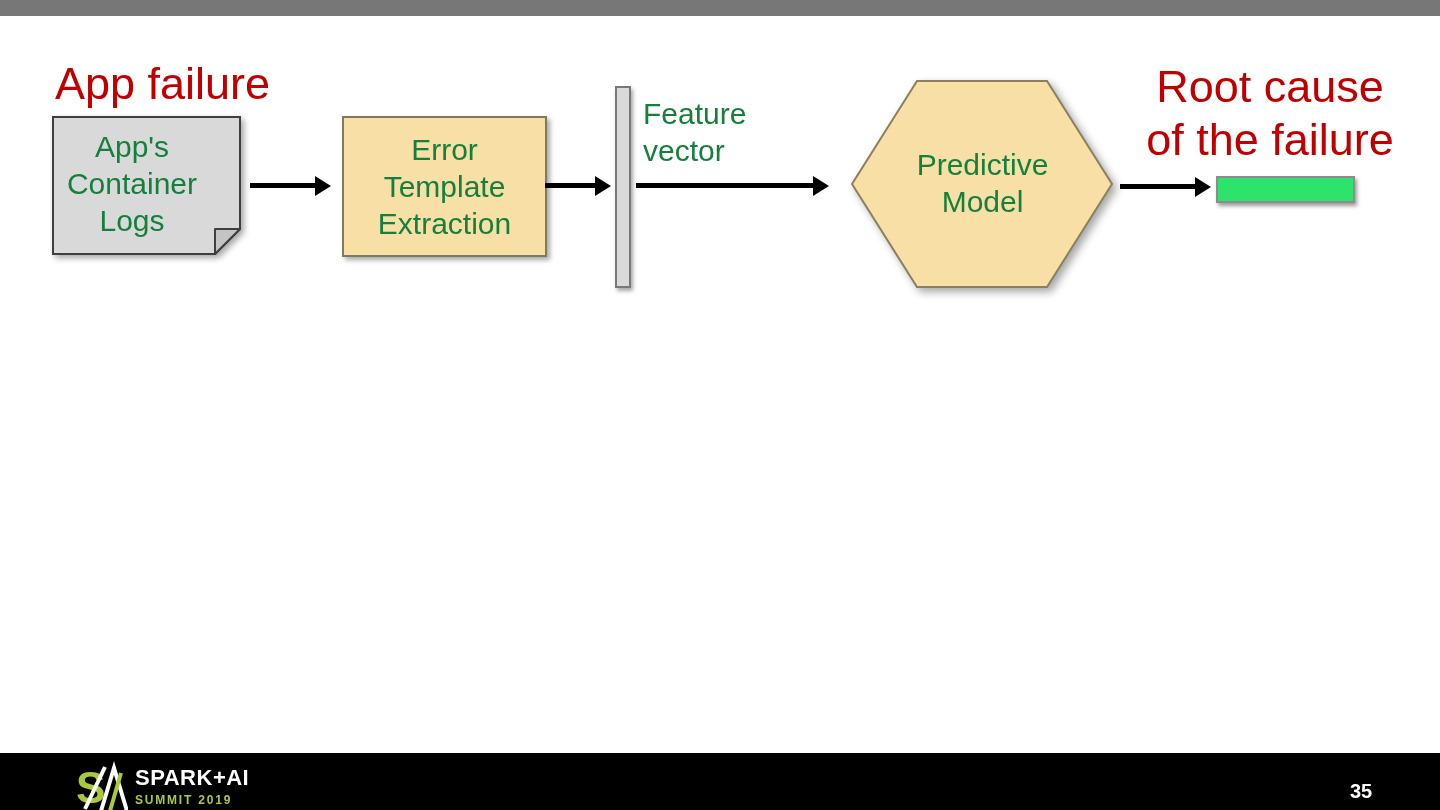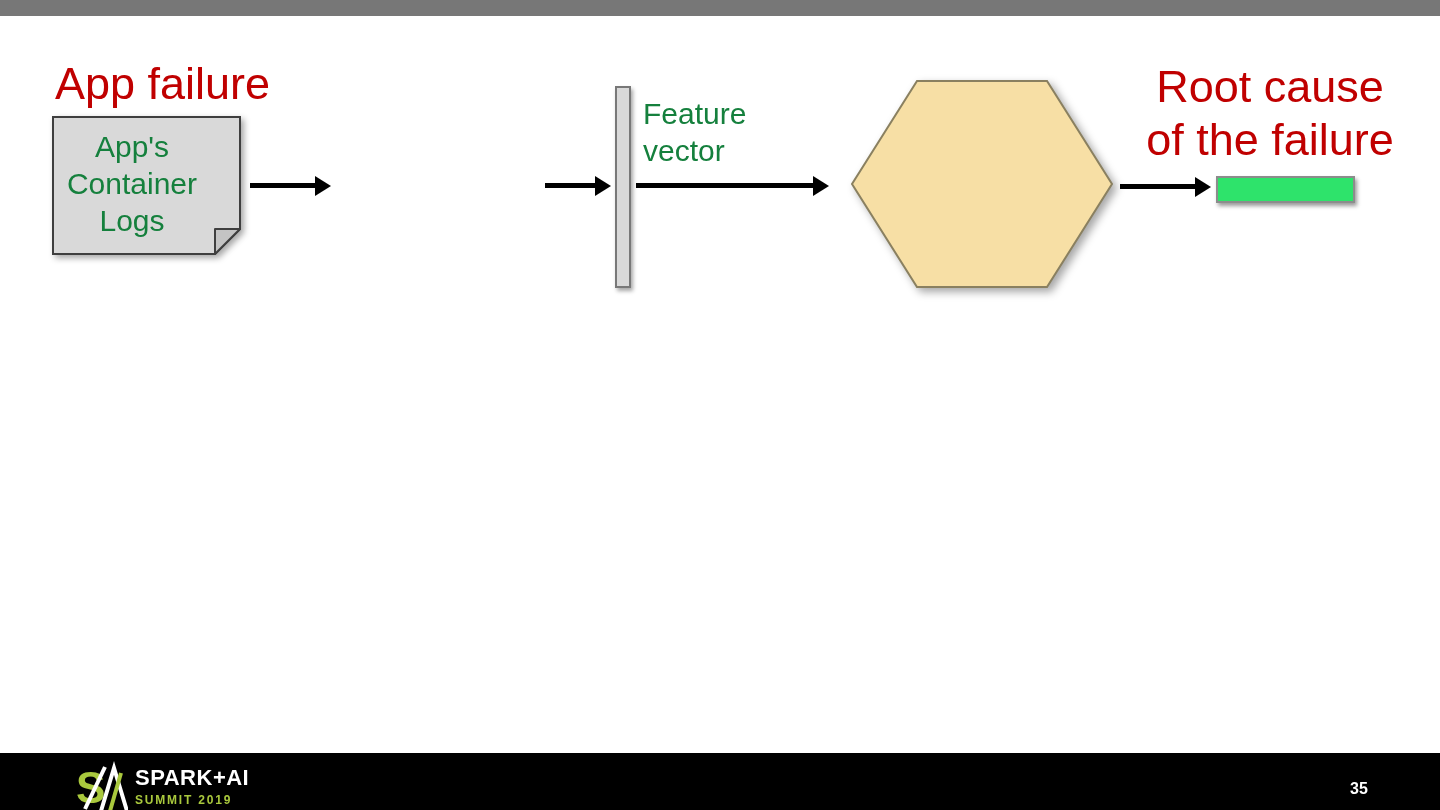--- a/index.html
+++ b/index.html
@@ -34,21 +34,21 @@
   .arrow .head{position:absolute;right:-15px;top:-7.5px;width:0;height:0;
     border-left:16px solid #000;border-top:10px solid transparent;border-bottom:10px solid transparent}
 
   .footer{position:absolute;left:0;top:737px;width:1440px;height:73px;background:#000}
   .logo{position:absolute;left:76px;top:8px;display:flex;align-items:center;gap:7px}
   .logo-text{display:flex;flex-direction:column;justify-content:center}
   .logo-line1{color:#ffffff;font-size:22px;font-weight:bold;letter-spacing:.5px;line-height:25px}
   .logo-line2{color:#a9c83d;font-size:12px;font-weight:bold;letter-spacing:1.8px;line-height:21px}
   .hashtags{position:absolute;left:540px;top:26px;width:450px;text-align:center;
     color:#ffffff;font-weight:bold;font-size:17px}
-  .pagenum{position:absolute;left:1350px;top:27px;color:#ffffff;font-weight:bold;font-size:16px}
+  .pagenum{position:absolute;left:1350px;top:27px;color:#ffffff;font-weight:bold;font-size:20px}
 </style>
 </head>
 <body>
 
 <div class="slide">
 
   <div class="title title-left">App failure</div>
   <div class="title title-right">Root cause
 of the failure</div>
 
@@ -57,36 +57,43 @@
     <path d="M188,113 L163,113 L163,138 Z" fill="#c4c4c4" stroke="#3f3f3f" stroke-width="2" stroke-linejoin="round"></path>
   </svg>
   <div class="node-text doc-text">App's
 Container
 Logs</div>
 
   <div class="arrow" style="left:250px;top:167px;width:66px">
     <span class="head"></span>
   </div>
 
+  <div class="process-box">
+    <span class="node-text">Error
+Template
+Extraction</span>
+  </div>
 
   <div class="arrow" style="left:545px;top:167px;width:51px">
     <span class="head"></span>
   </div>
 
   <div class="fv-bar"></div>
   <div class="node-text fv-label">Feature
 vector</div>
 
   <div class="arrow" style="left:636px;top:167px;width:178px">
     <span class="head"></span>
   </div>
 
   <svg class="hex-shape" width="266" height="212" viewBox="0 0 266 212">
     <polygon points="68,3 198,3 263,106 198,209 68,209 3,106" fill="#f7dfa5" stroke="#8a8060" stroke-width="2"></polygon>
   </svg>
+  <div class="node-text hex-text">Predictive
+Model</div>
 
   <div class="arrow" style="left:1120px;top:168px;width:76px">
     <span class="head"></span>
   </div>
 
   <div class="result-rect"></div>
 
   <div class="footer">
     <div class="logo">
       <svg width="52" height="54" viewBox="0 0 52 54">

